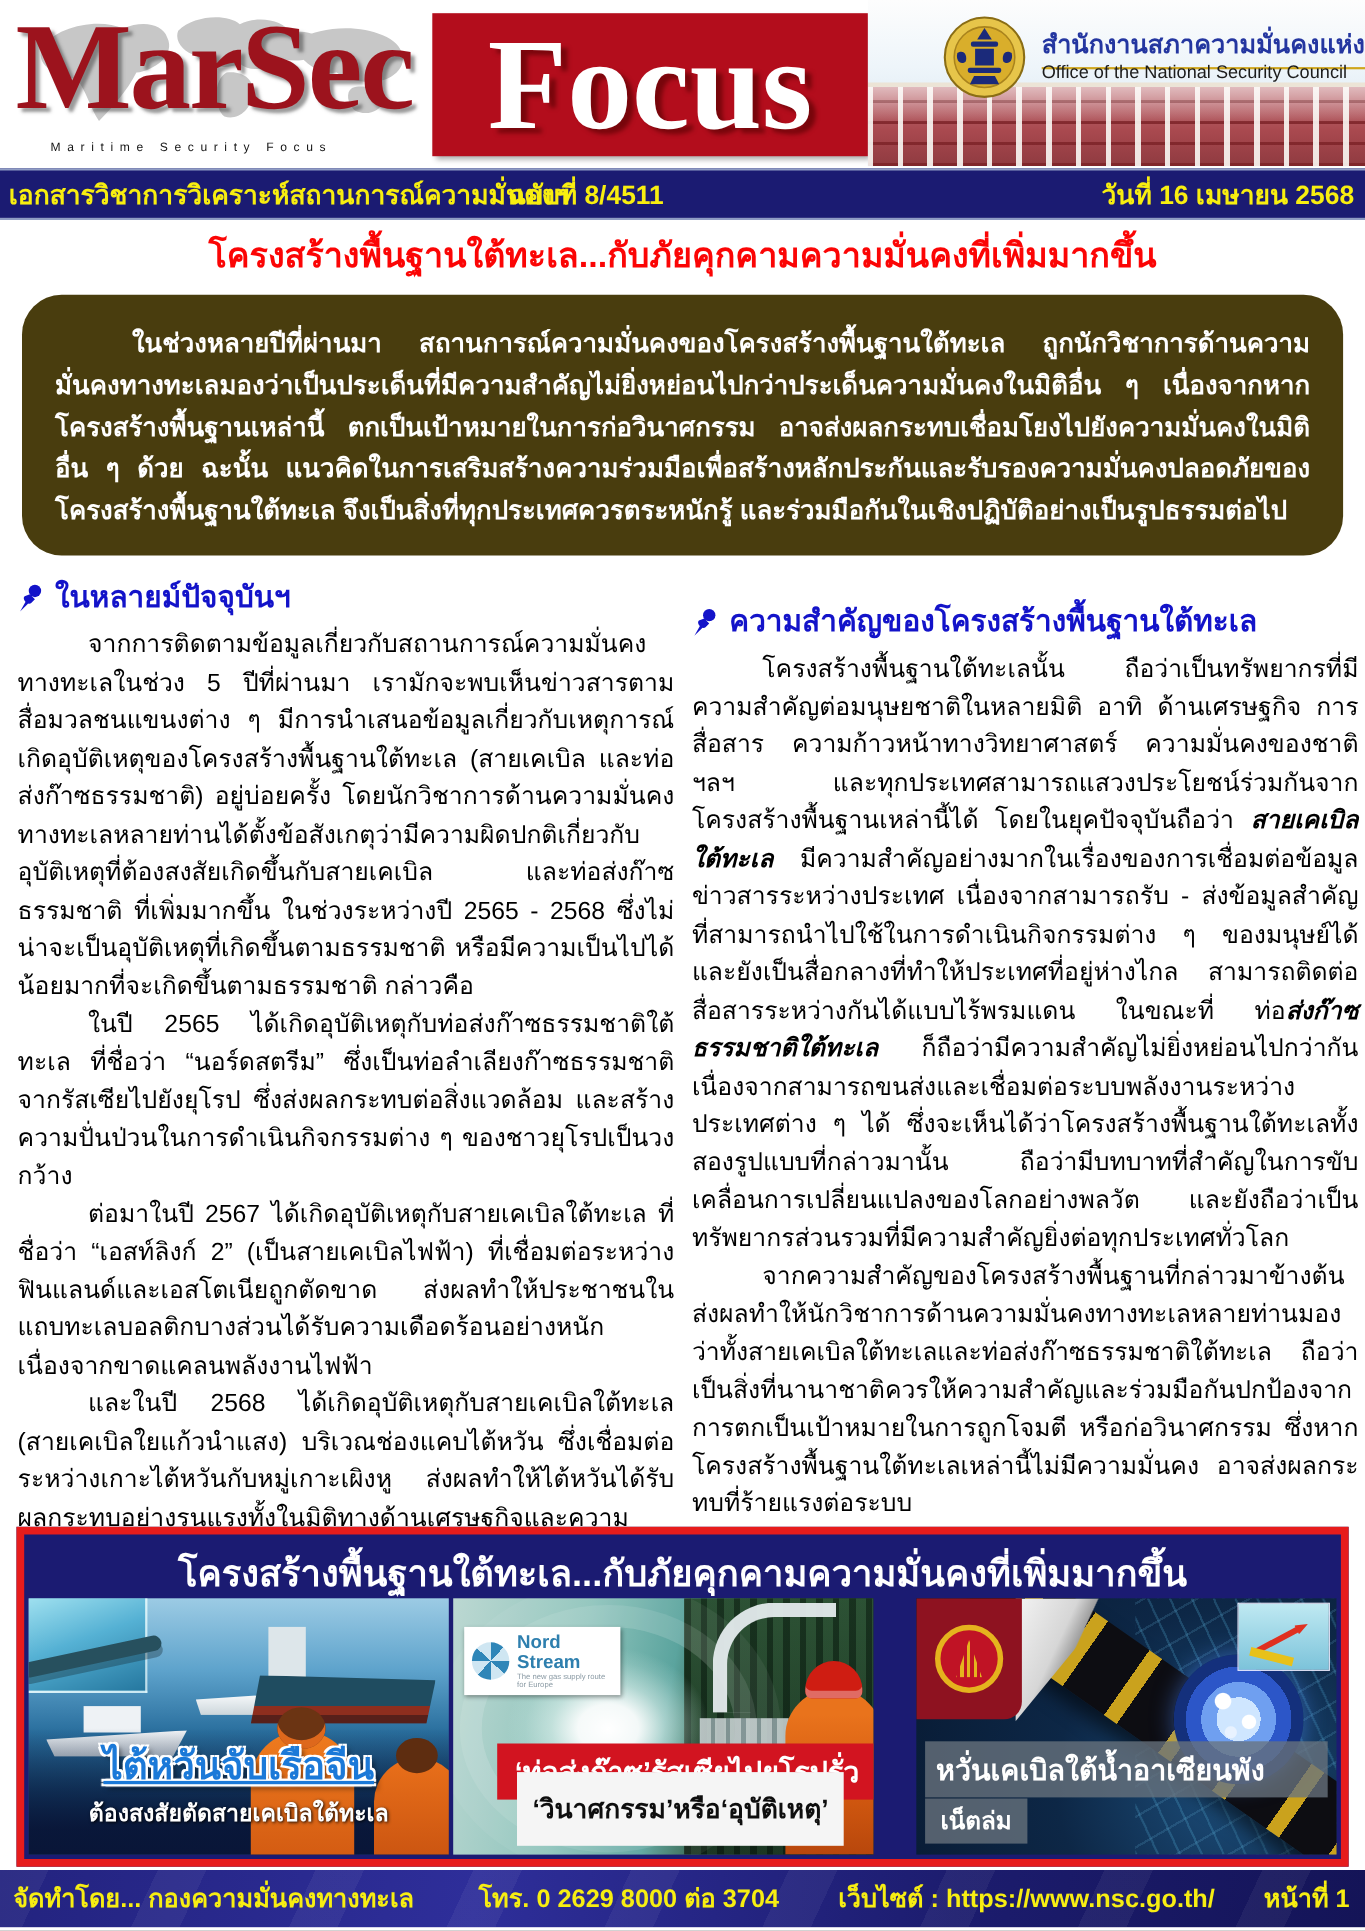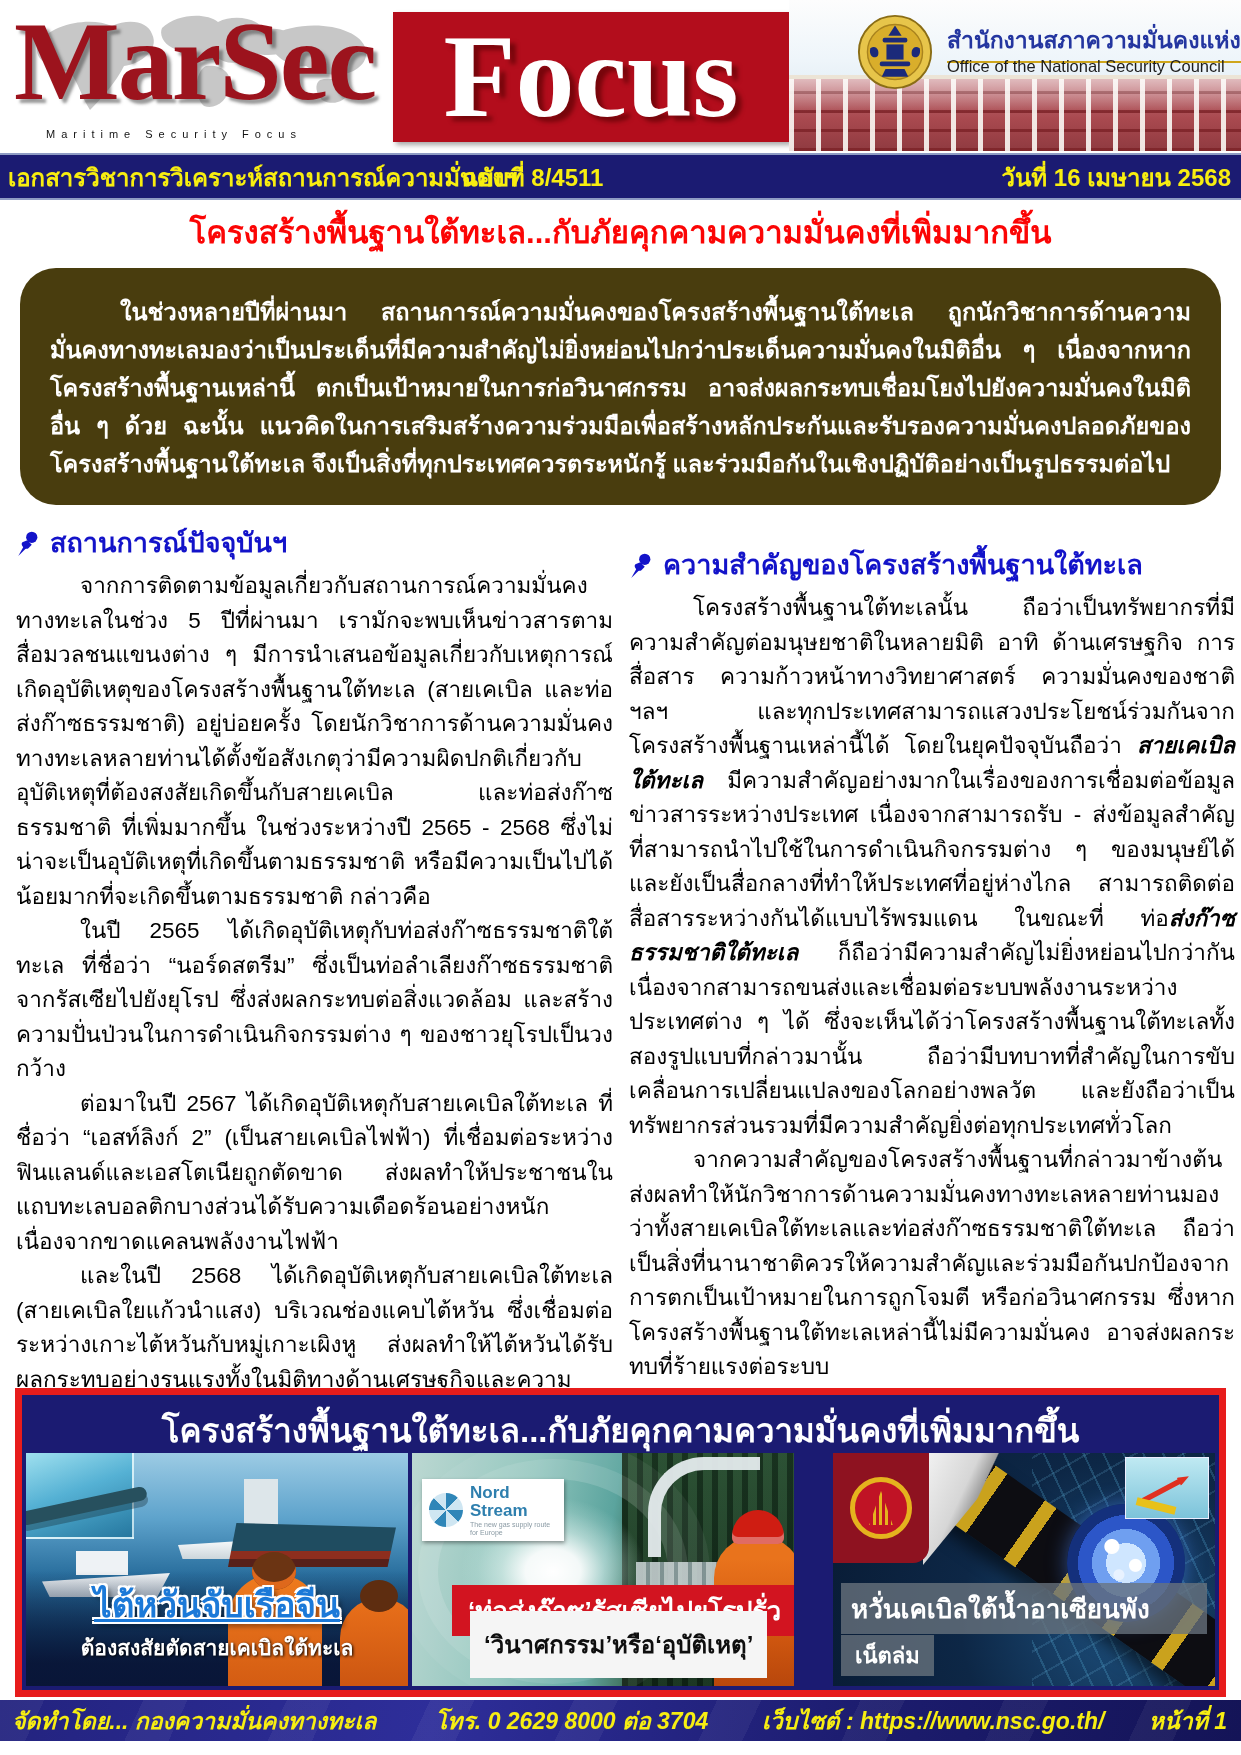--- a/index.html
+++ b/index.html
@@ -160,23 +160,23 @@
   .chart-icon::before { content:""; position:absolute; left:14px; top:26px; width:52px; height:9px;
       background:#e03020; transform:rotate(-28deg); clip-path:polygon(0 20%,78% 20%,78% 0,100% 50%,78% 100%,78% 80%,0 80%); }
   .chart-icon::after { content:""; position:absolute; left:10px; bottom:8px; width:40px; height:8px;
       background:#e8c11a; transform:rotate(14deg); }
   .asean-cap-main { position:absolute; left:8px; right:8px; bottom:52px; z-index:3;
       background:rgba(105,115,125,.78); color:#fff; font-weight:bold; font-size:26px; padding:5px 10px; }
   .asean-cap-sub { position:absolute; left:8px; bottom:10px; z-index:3; display:inline-block;
       background:rgba(105,115,125,.78); color:#fff; font-weight:bold; font-size:22px; padding:3px 14px; }
 
   
-  .footer { position:absolute; left:0; top:1700px; width:1241px; height:41px;
+  .footer { position:absolute; left:0; top:1700px; width:1241px; height:52px;
       background:repeating-linear-gradient(115deg, rgba(255,255,255,.05) 0 40px, rgba(255,255,255,0) 40px 130px),
-                 linear-gradient(100deg,#23237f 0%,#2e2e9a 35%,#1c1c6e 70%,#141457 100%);font-style:italic; }
+                 linear-gradient(100deg,#23237f 0%,#2e2e9a 35%,#1c1c6e 70%,#141457 100%); }
   .footer span { position:absolute; top:50%; transform:translateY(-50%); color:#f7ee12;
       font-weight:bold; font-size:23px; white-space:nowrap; }
   .footer-by { left:12px; }
   .footer-tel { left:423px;margin-left:12px; }
   .footer-web { left:762px; }
   .footer-page { right:14px; }
 </style>
 </head>
 <body>
 
@@ -235,21 +235,21 @@
 
   <section class="col col-left">
     <h2 class="section-title">
       <svg class="pin-icon" width="24" height="28" viewBox="0 0 32 36" aria-hidden="true">
         <g fill="#1313c9">
           <circle cx="21" cy="9" r="7.5"></circle>
           <path d="M15 13 l6 6 -4.5 4.5 c-2 2 -5 .5 -6.5 -1 l-0.5 -0.5 c-1.5 -1.5 -3 -4.5 -1 -6.5 Z"></path>
           <path d="M10.5 20.5 l3 3 L3 34 Z"></path>
         </g>
       </svg>
-      <span>สถานการณ์ปัจจุบันฯ</span>
+      <span>ในหลายม์ปัจจุบันฯ</span>
     </h2>
     <p>จากการติดตามข้อมูลเกี่ยวกับสถานการณ์ความมั่นคงทางทะเลในช่วง 5 ปีที่ผ่านมา เรามักจะพบเห็นข่าวสารตามสื่อมวลชนแขนงต่าง ๆ มีการนำเสนอข้อมูลเกี่ยวกับเหตุการณ์เกิดอุบัติเหตุของโครงสร้างพื้นฐานใต้ทะเล (สายเคเบิล และท่อส่งก๊าซธรรมชาติ) อยู่บ่อยครั้ง โดยนักวิชาการด้านความมั่นคงทางทะเลหลายท่านได้ตั้งข้อสังเกตุว่ามีความผิดปกติเกี่ยวกับอุบัติเหตุที่ต้องสงสัยเกิดขึ้นกับสายเคเบิล และท่อส่งก๊าซธรรมชาติ ที่เพิ่มมากขึ้น ในช่วงระหว่างปี 2565 - 2568 ซึ่งไม่น่าจะเป็นอุบัติเหตุที่เกิดขึ้นตามธรรมชาติ หรือมีความเป็นไปได้น้อยมากที่จะเกิดขึ้นตามธรรมชาติ กล่าวคือ</p>
     <p>ในปี 2565 ได้เกิดอุบัติเหตุกับท่อส่งก๊าซธรรมชาติใต้ทะเล ที่ชื่อว่า “นอร์ดสตรีม” ซึ่งเป็นท่อลำเลียงก๊าซธรรมชาติจากรัสเซียไปยังยุโรป ซึ่งส่งผลกระทบต่อสิ่งแวดล้อม และสร้างความปั่นป่วนในการดำเนินกิจกรรมต่าง ๆ ของชาวยุโรปเป็นวงกว้าง</p>
     <p>ต่อมาในปี 2567 ได้เกิดอุบัติเหตุกับสายเคเบิลใต้ทะเล ที่ชื่อว่า “เอสท์ลิงก์ 2” (เป็นสายเคเบิลไฟฟ้า) ที่เชื่อมต่อระหว่างฟินแลนด์และเอสโตเนียถูกตัดขาด ส่งผลทำให้ประชาชนในแถบทะเลบอลติกบางส่วนได้รับความเดือดร้อนอย่างหนักเนื่องจากขาดแคลนพลังงานไฟฟ้า</p>
     <p>และในปี 2568 ได้เกิดอุบัติเหตุกับสายเคเบิลใต้ทะเล (สายเคเบิลใยแก้วนำแสง) บริเวณช่องแคบไต้หวัน ซึ่งเชื่อมต่อระหว่างเกาะไต้หวันกับหมู่เกาะเผิงหู ส่งผลทำให้ไต้หวันได้รับผลกระทบอย่างรุนแรงทั้งในมิติทางด้านเศรษฐกิจและความมั่นคงของชาติ</p>
   </section>
 
   <section class="col col-right">
     <h2 class="section-title">
       <svg class="pin-icon" width="24" height="28" viewBox="0 0 32 36" aria-hidden="true">

